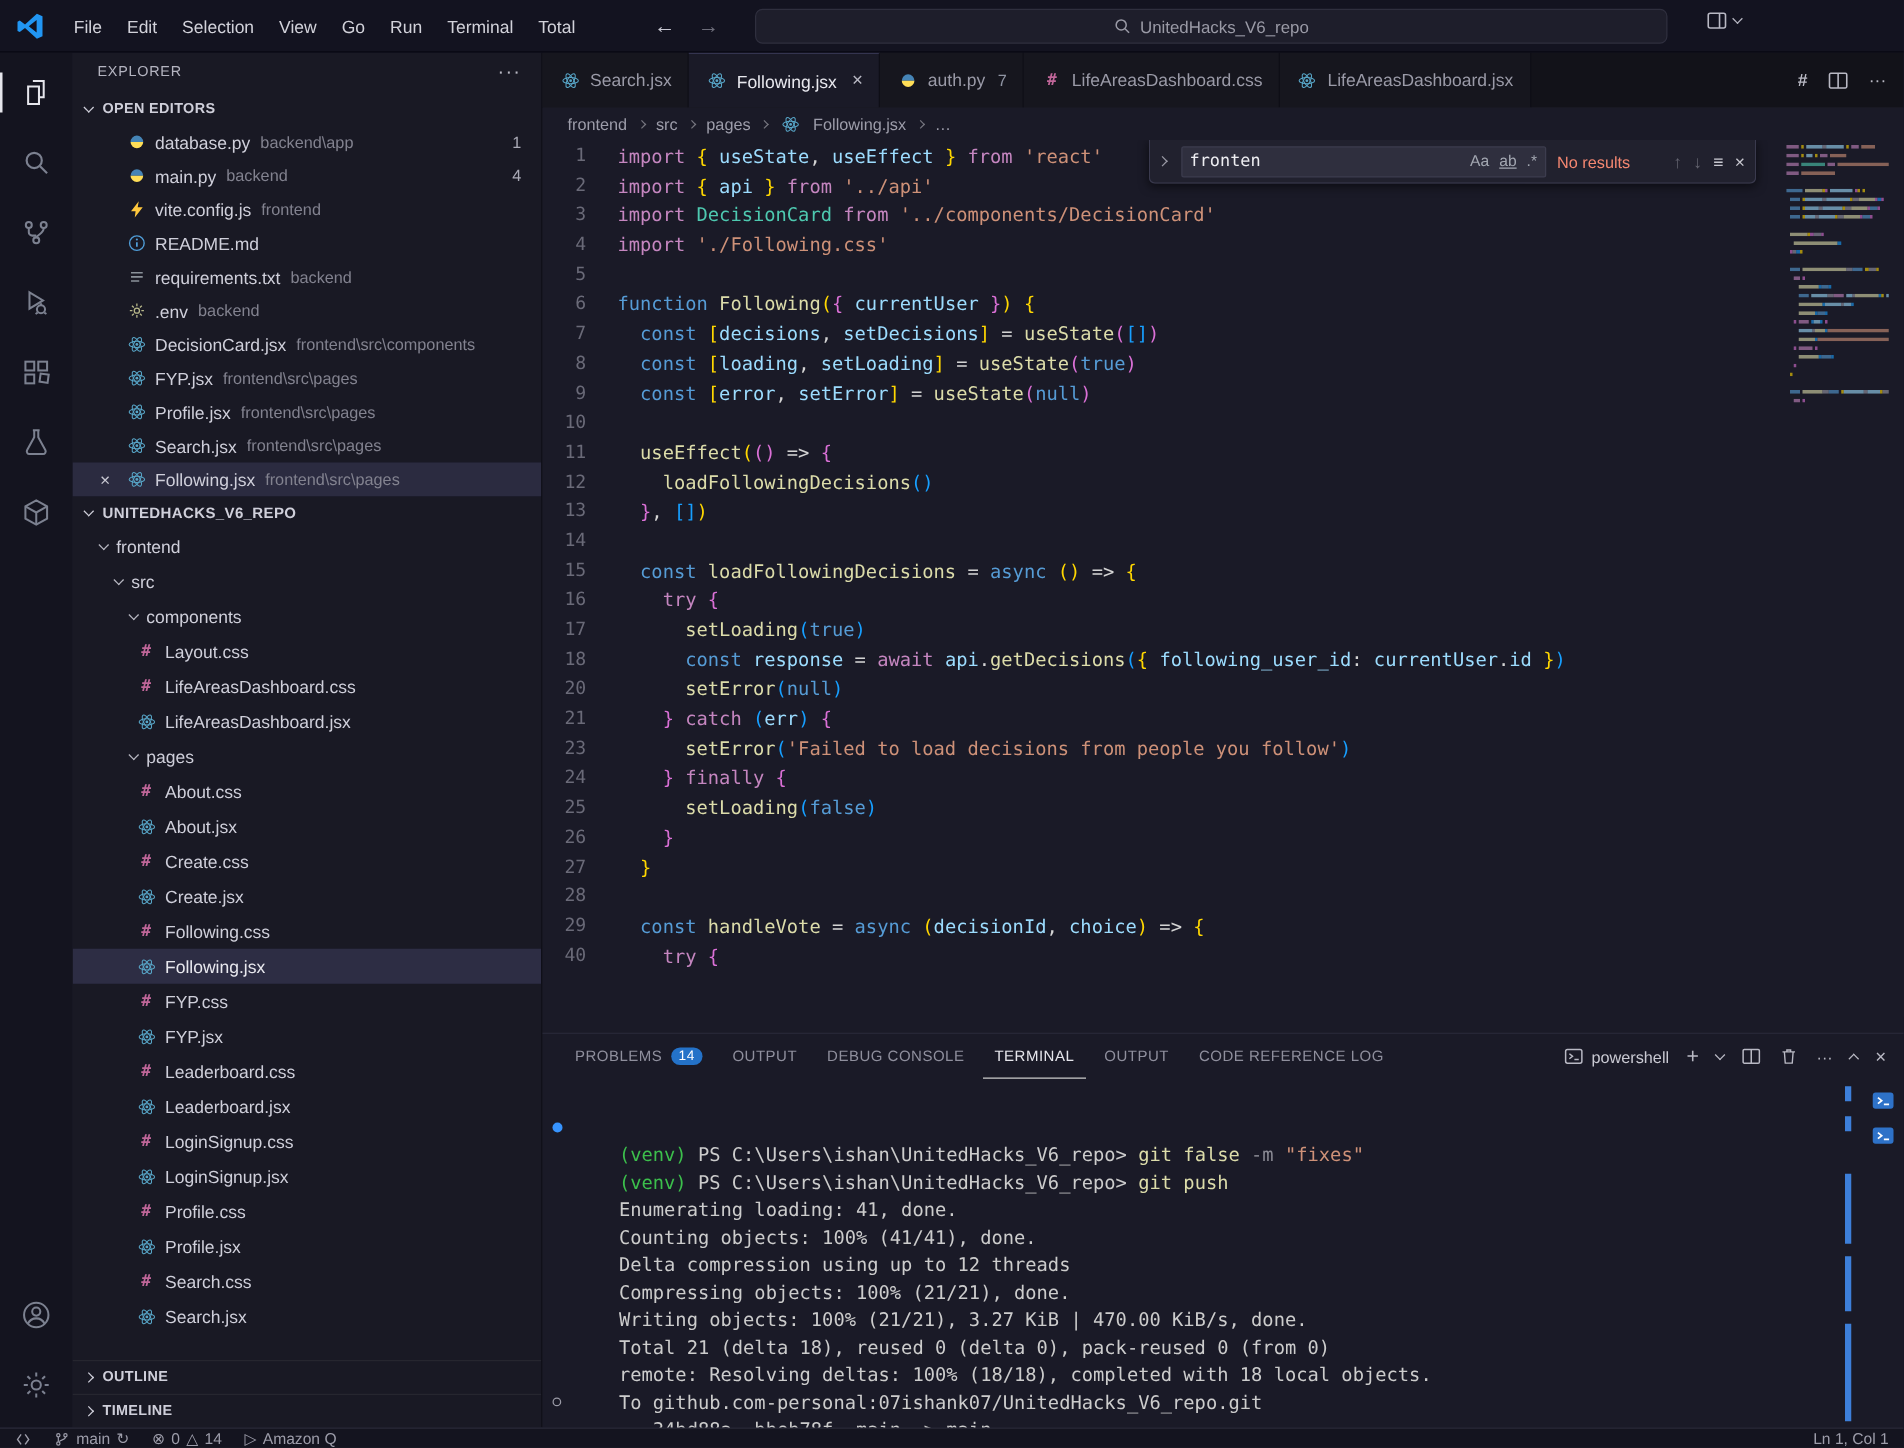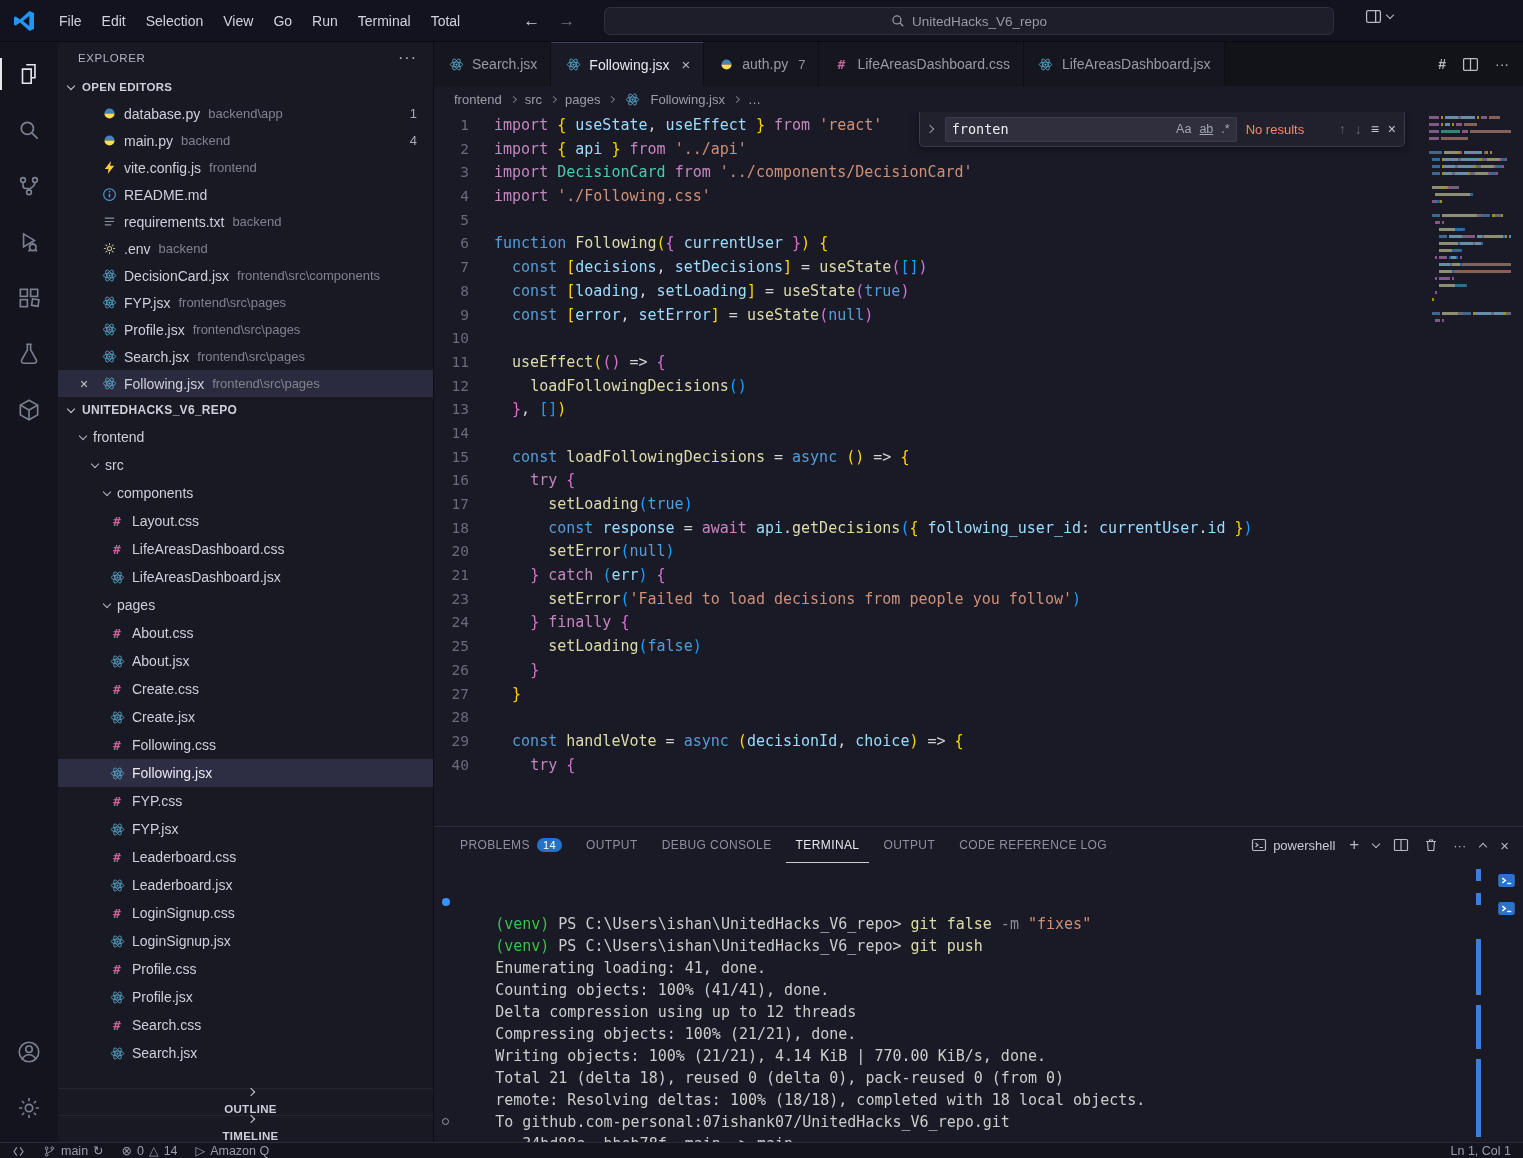--- a/index.html
+++ b/index.html
@@ -29,21 +29,21 @@
   .ab-icon.active { color:#e6e6ec; }
   .ab-icon.active::before { content:""; position:absolute; left:0; top:12px; bottom:12px; width:2px; background:#e6e6ec; }
   .ab-bottom { margin-top:auto; margin-bottom:6px; display:flex; flex-direction:column; align-items:center; }
 
   
   .sidebar { width:376px; flex:none; background:#191924; display:flex; flex-direction:column; border-right:1px solid #0e0e16; overflow:hidden; }
   .explorer-header { height:32px; flex:none; display:flex; align-items:center; padding:0 16px 0 20px; }
   .explorer-title { font-size:11.5px; letter-spacing:.6px; color:#b4b4c0; }
   .dots { margin-left:auto; color:#b9b9c4; font-size:16px; letter-spacing:1px; }
   .sec-h { height:26px; flex:none; display:flex; align-items:center; gap:8px; padding-left:10px; font-size:11.5px; font-weight:bold; color:#cfcfda; letter-spacing:.3px; }
-  .sec-h.bordered { border-top:1px solid #26262f; height:27px;flex-direction:column; }
+  .sec-h.bordered { border-top:1px solid #26262f; height:27px; }
   .chev { display:inline-block; width:6px; height:6px; border-right:1.5px solid currentColor; border-bottom:1.5px solid currentColor; flex:none; }
   .chev.down { transform:rotate(45deg); margin-top:-3px; }
   .chev.right { transform:rotate(-45deg); }
   .chev.up { transform:rotate(-135deg); margin-top:3px; }
   .row { height:27px; flex:none; display:flex; align-items:center; font-size:14px; color:#cfcfda; white-space:nowrap; overflow:hidden; }
   .row.oe { padding-left:22px; }
   .row.sel { background:#2b2b40; }
   .close-slot { width:20px; flex:none; color:#c8c8d2; font-size:14px; text-align:left; }
   .fi { width:18px; height:17px; flex:none; display:inline-flex; align-items:center; justify-content:center; }
   .fi svg { width:15px; height:15px; }
@@ -911,21 +911,21 @@
               <div class="tl">
     
     <span class="t-w">Delta compression using up to 12 threads</span>
   </div>
               <div class="tl">
     
     <span class="t-w">Compressing objects: 100% (21/21), done.</span>
   </div>
               <div class="tl">
     
-    <span class="t-w">Writing objects: 100% (21/21), 4.14 KiB | 770.00 KiB/s, done.</span>
+    <span class="t-w">Writing objects: 100% (21/21), 3.27 KiB | 470.00 KiB/s, done.</span>
   </div>
               <div class="tl">
     
     <span class="t-w">Total 21 (delta 18), reused 0 (delta 0), pack-reused 0 (from 0)</span>
   </div>
               <div class="tl">
     
     <span class="t-w">remote: Resolving deltas: 100% (18/18), completed with 18 local objects.</span>
   </div>
               <div class="tl">

